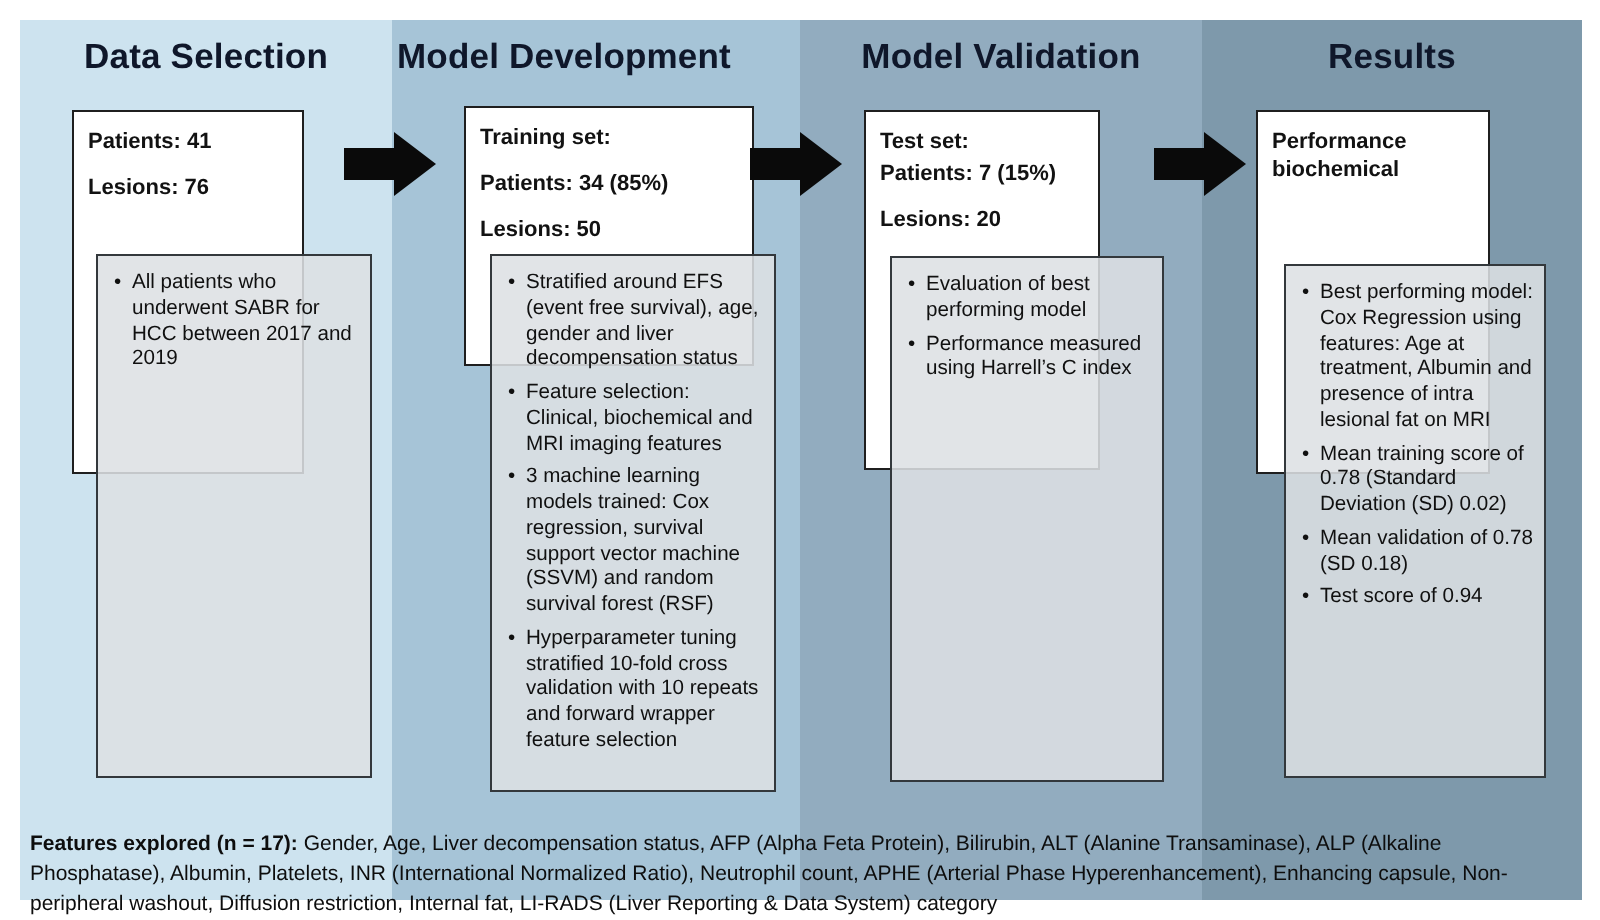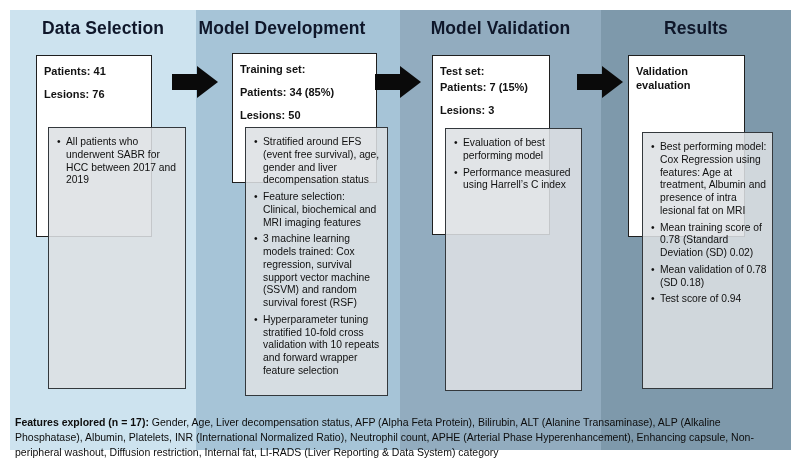--- a/index.html
+++ b/index.html
@@ -76,25 +76,25 @@
 
   <div class="white-box wb2">
     <div class="wb-line">Training set:</div>
     <div class="wb-line">Patients: 34 (85%)</div>
     <div class="wb-line">Lesions: 50</div>
   </div>
 
   <div class="white-box wb3">
     <div class="wb-line tight">Test set:</div>
     <div class="wb-line">Patients: 7 (15%)</div>
-    <div class="wb-line">Lesions: 3</div>
+    <div class="wb-line">Lesions: 20</div>
   </div>
 
   <div class="white-box wb4">
-    <div class="wb-line">Validation evaluation</div>
+    <div class="wb-line">Performance biochemical</div>
   </div>
 
   <div class="gray-box gb1">
     <ul class="bullets">
       <li>All patients who underwent SABR for HCC between 2017 and 2019</li>
     </ul>
   </div>
 
   <div class="gray-box gb2">
     <ul class="bullets">

